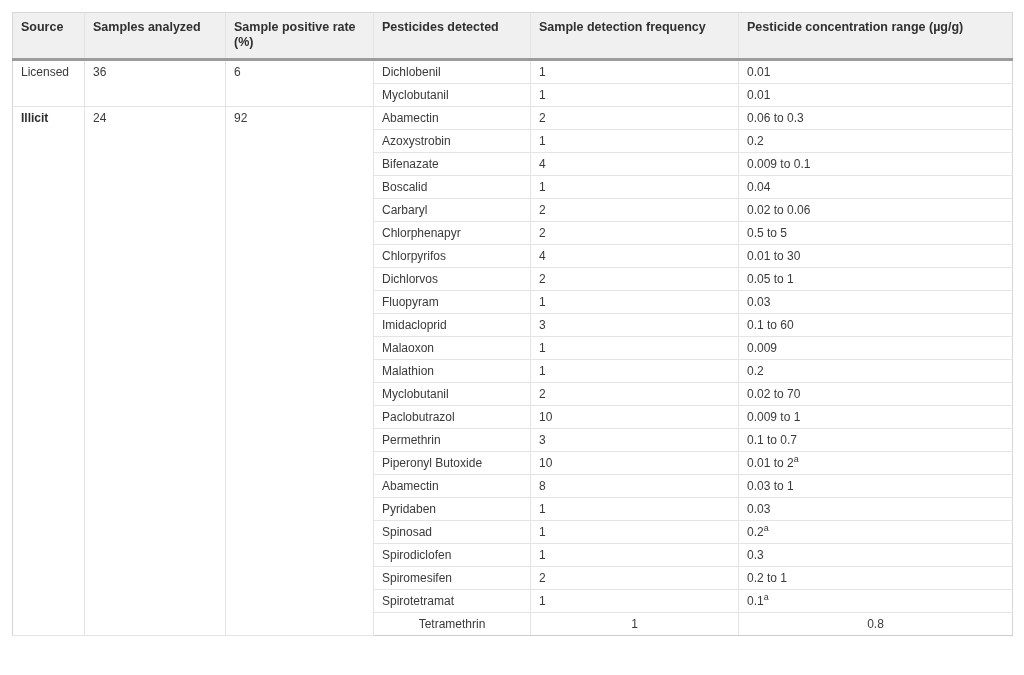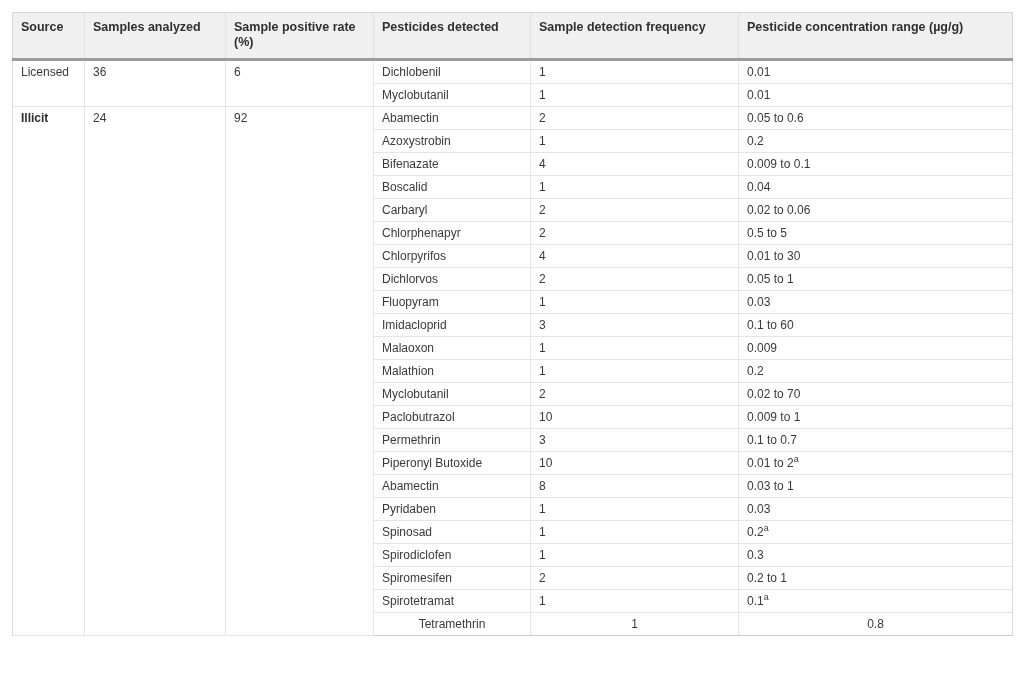--- a/index.html
+++ b/index.html
@@ -111,21 +111,21 @@
           <td>Myclobutanil</td>
           <td>1</td>
           <td><span>0.01</span><sup></sup></td>
         </tr>
         <tr>
           <td rowspan="23" class="group-cell bold">Illicit</td>
           <td rowspan="23" class="group-cell">24</td>
           <td rowspan="23" class="group-cell">92</td>
           <td>Abamectin</td>
           <td>2</td>
-          <td><span>0.05 to 0.6</span><sup></sup></td>
+          <td><span>0.06 to 0.3</span><sup></sup></td>
         </tr>
         <tr>
           <td>Azoxystrobin</td>
           <td>1</td>
           <td><span>0.2</span><sup></sup></td>
         </tr>
         <tr>
           <td>Bifenazate</td>
           <td>4</td>
           <td><span>0.009 to 0.1</span><sup></sup></td>

